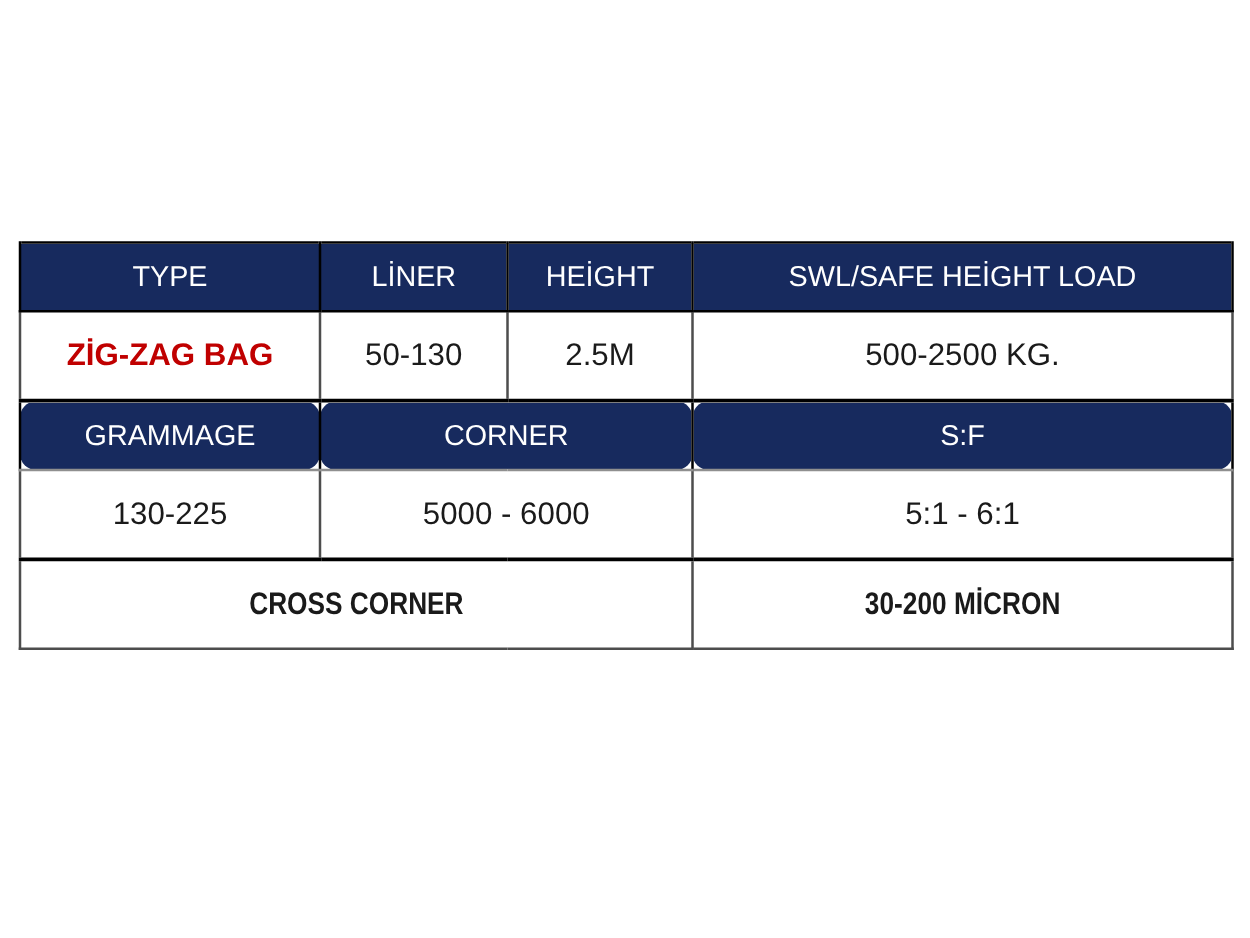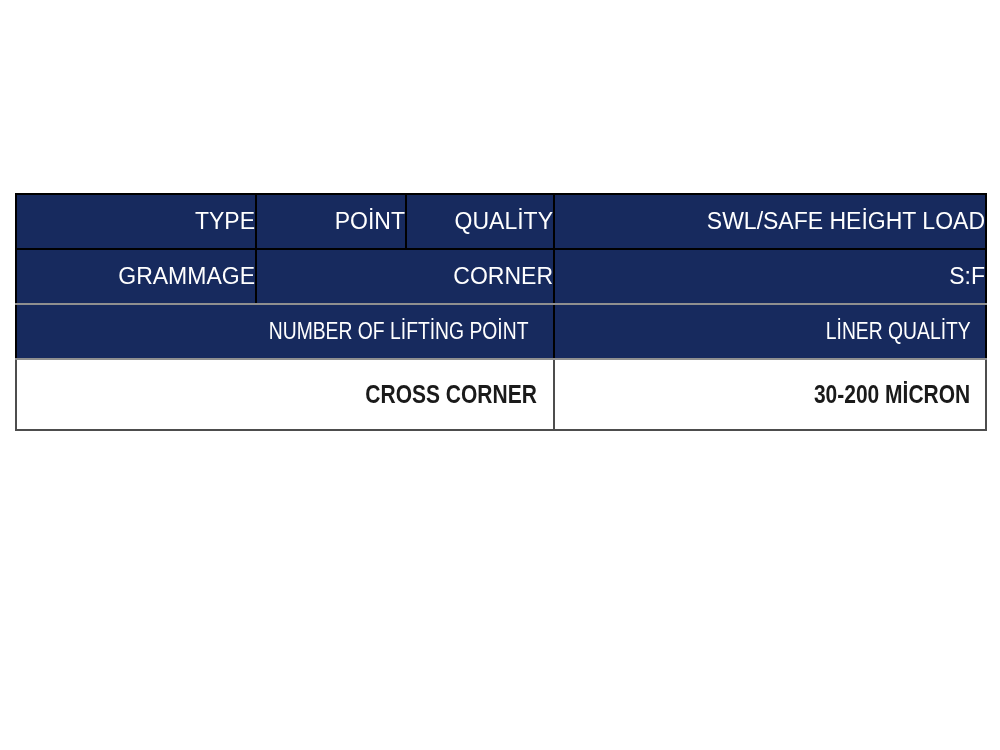--- a/index.html
+++ b/index.html
@@ -17,38 +17,39 @@
   .spec-table {
     position: absolute;
     left: 15px;
     top: 193px;
     width: 970px;
     border-collapse: collapse;
     table-layout: fixed;
     border: 2px solid var(--border-dark, #000);
   }
   .spec-table td {
-    text-align: right;
+    text-align: center;
     vertical-align: middle;
     padding: 0;
     overflow: hidden;
     white-space: nowrap;
   }
   tr.hdr td {
     background: var(--header-bg, #172a5e);
     color: var(--header-text, #fff);
     font-size: 23px;
     font-weight: 400;
     height: 53px;
     border-left: 2px solid var(--border-dark, #000);
     border-right: 2px solid var(--border-dark, #000);
     border-bottom: 2px solid var(--border-dark, #000);
   }
   tr.hdr-gray td {
     border-bottom: 2px solid var(--border-gray, #8f8f8f);
+    border-radius: 13px;
   }
   tr.data td {
     background: #ffffff;
     color: var(--data-text, #1a1a1a);
     font-size: 25px;
     height: 69px;
     border-left: 2px solid var(--border-mid, #4d4d4d);
     border-right: 2px solid var(--border-mid, #4d4d4d);
     border-bottom: 3px solid var(--border-dark, #000);
   }
@@ -72,31 +73,38 @@
 <table class="spec-table">
   <colgroup>
     <col style="width:240px">
     <col style="width:150px">
     <col style="width:148px">
     <col style="width:432px">
   </colgroup>
   <tbody>
     <tr class="hdr">
       <td>TYPE</td>
-      <td>POİNT</td>
-      <td>QUALİTY</td>
+      <td>LİNER</td>
+      <td>HEİGHT</td>
       <td>SWL/SAFE HEİGHT LOAD</td>
+    </tr>
+    <tr class="data">
+      <td><span class="highlight">ZİG-ZAG BAG</span></td>
+      <td>50-130</td>
+      <td>2.5M</td>
+      <td>500-2500 KG.</td>
     </tr>
     <tr class="hdr hdr-gray">
       <td>GRAMMAGE</td>
       <td colspan="2">CORNER</td>
       <td>S:F</td>
     </tr>
-    <tr class="hdr hdr-gray">
-      <td colspan="3"><span class="cond">NUMBER OF LİFTİNG POİNT</span></td>
-      <td><span class="cond">LİNER QUALİTY</span></td>
+    <tr class="data">
+      <td>130-225</td>
+      <td colspan="2">5000 - 6000</td>
+      <td>5:1 - 6:1</td>
     </tr>
     <tr class="data">
       <td colspan="3"><span class="cond">CROSS CORNER</span></td>
       <td><span class="cond">30-200 MİCRON</span></td>
     </tr>
   </tbody>
 </table>
 
 </body></html>

